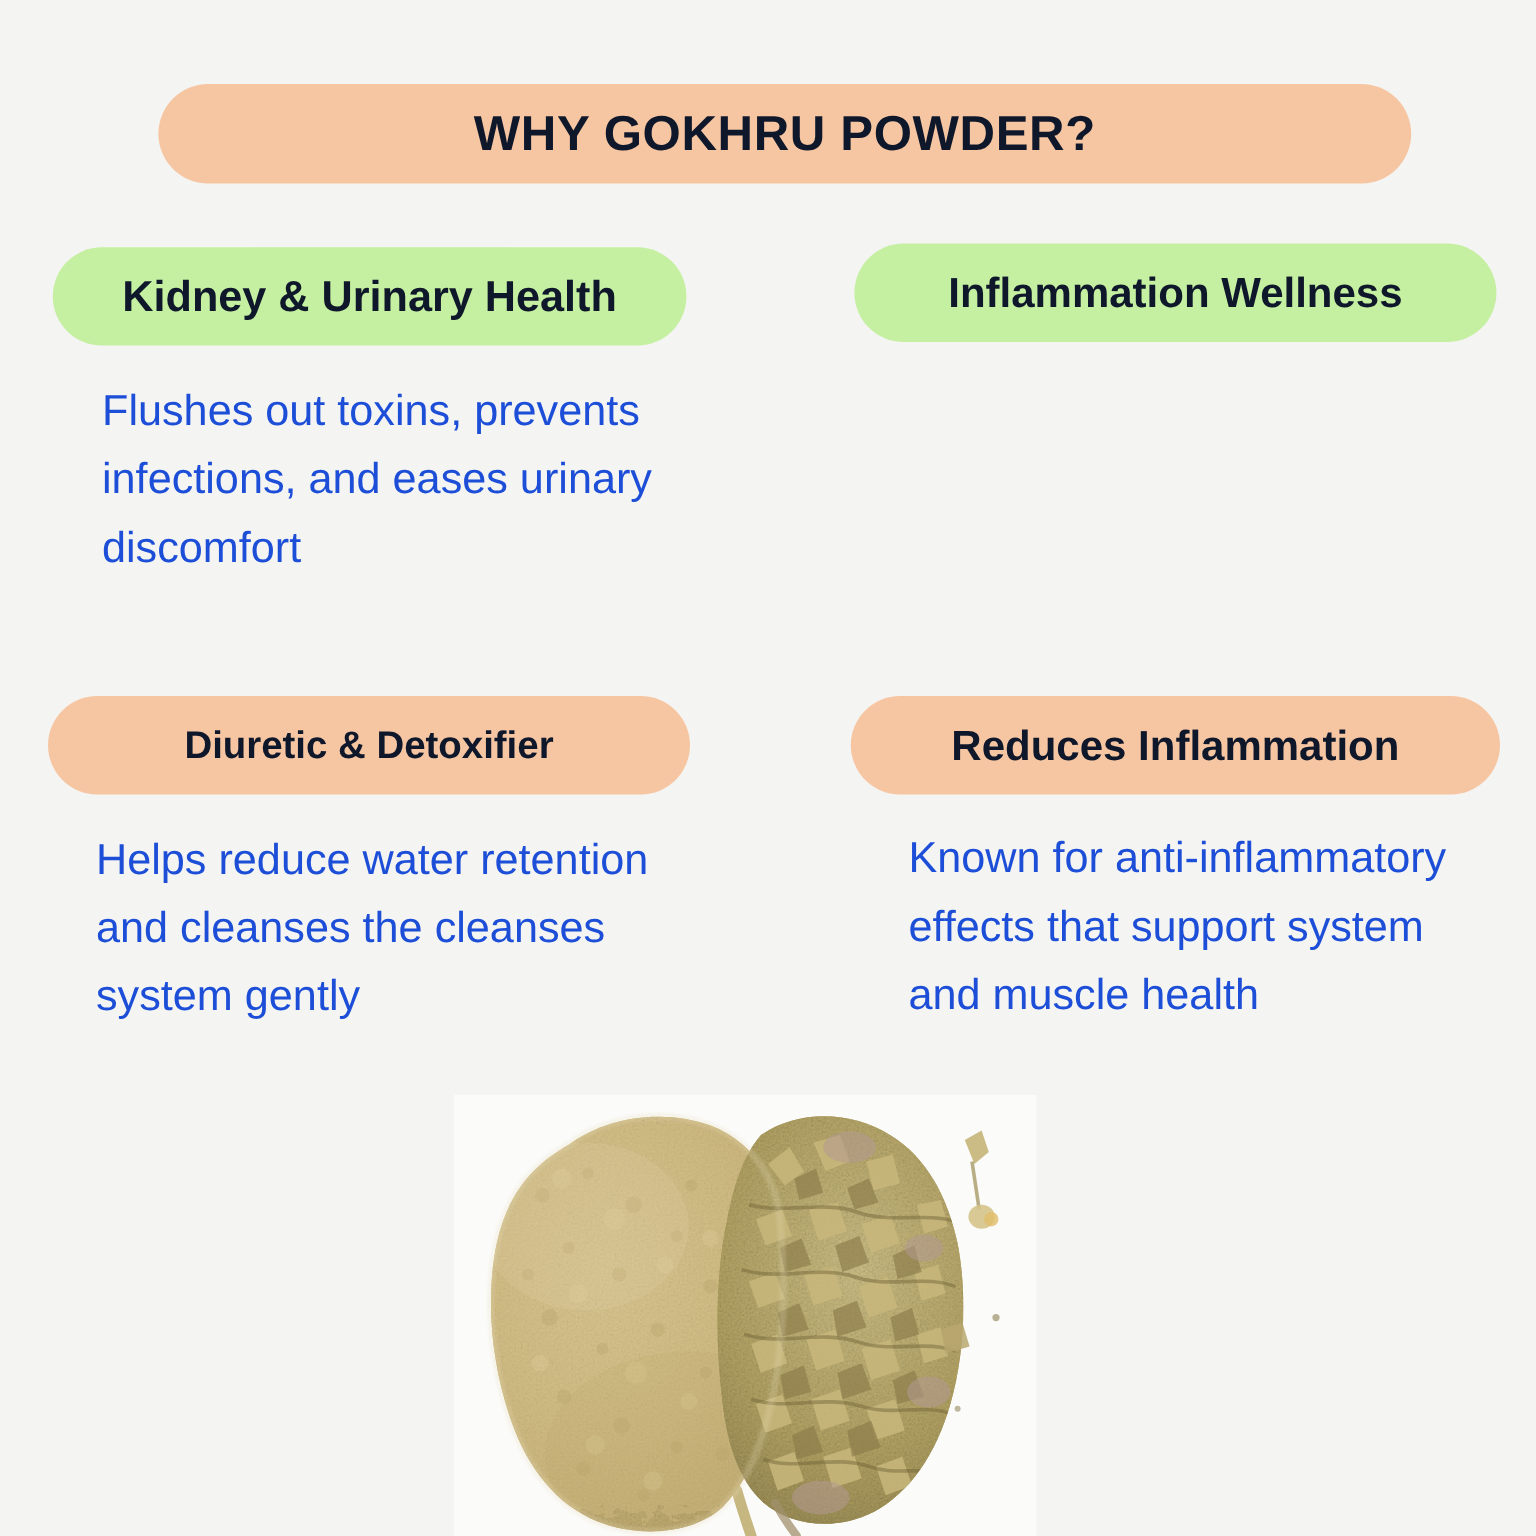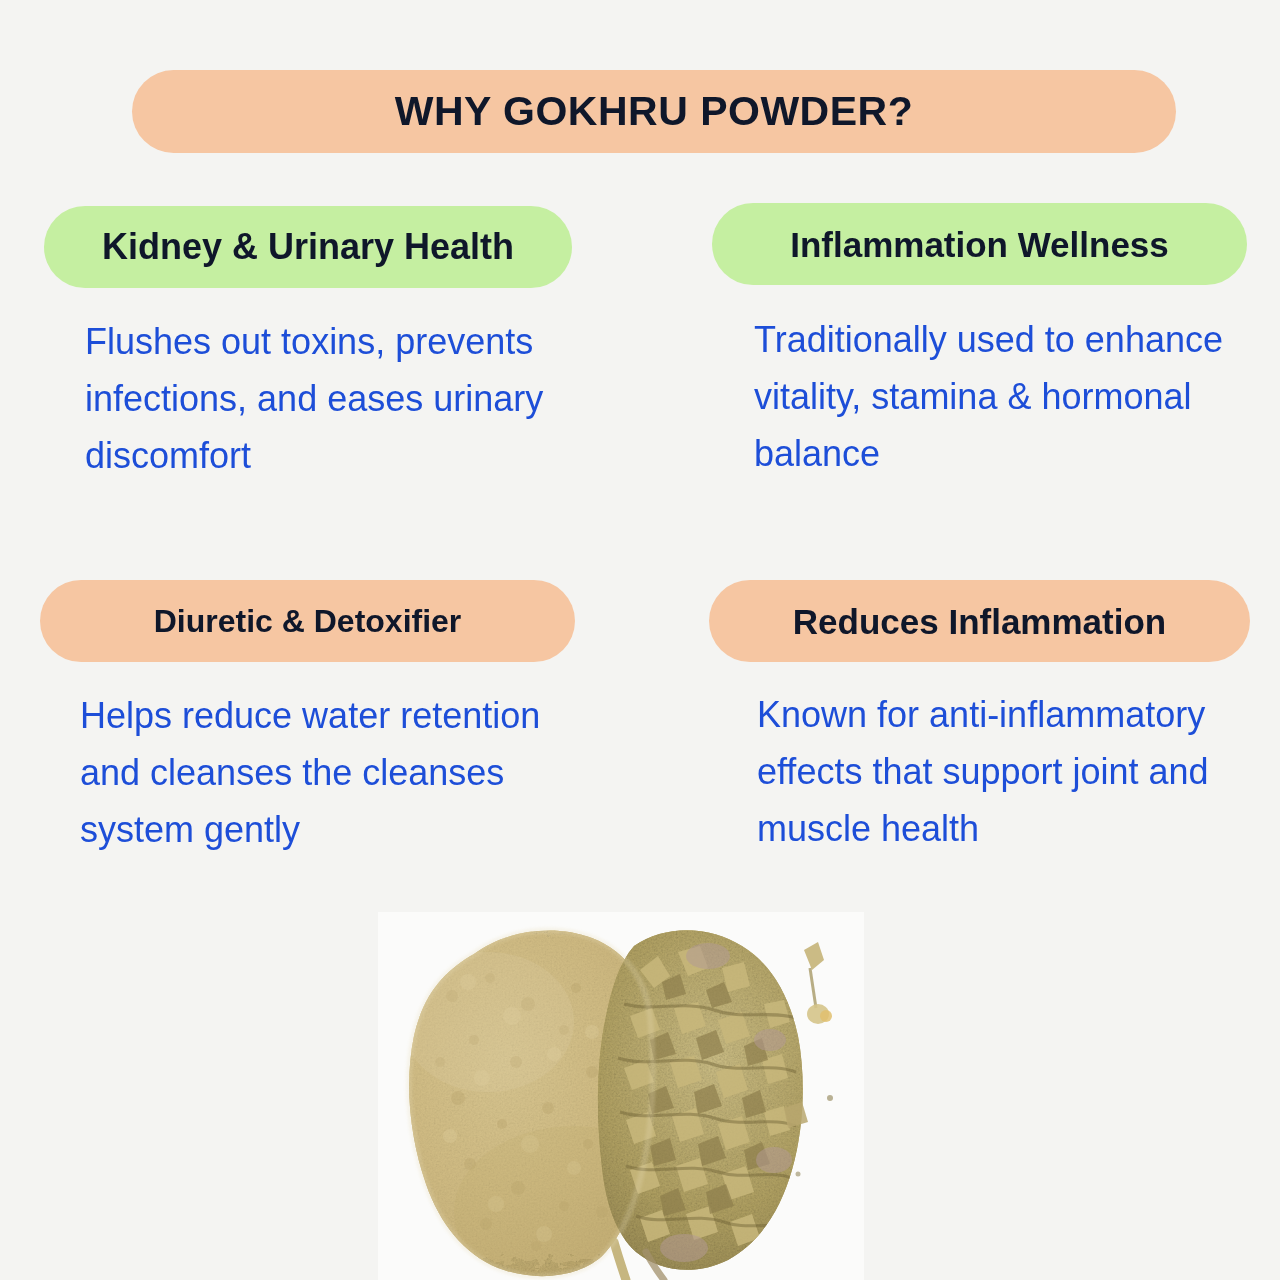--- a/index.html
+++ b/index.html
@@ -126,35 +126,34 @@
     <div class="pill pill-green pill-kidney">
       <span class="pill-label">Kidney &amp; Urinary Health</span>
     </div>
     <p class="body-text body-kidney">Flushes out toxins, prevents infections, and eases urinary discomfort</p>
   </div>
 
   <div class="block block-repro">
     <div class="pill pill-green pill-repro">
       <span class="pill-label">Inflammation Wellness</span>
     </div>
-    <p class="body-text body-repro">Traditionally used to enhance vitality, stamina &amp; hormonal balance</p>
   </div>
 
   <div class="block block-diuretic">
     <div class="pill pill-peach pill-diuretic">
       <span class="pill-label">Diuretic &amp; Detoxifier</span>
     </div>
     <p class="body-text body-diuretic">Helps reduce water retention and cleanses the cleanses system gently</p>
   </div>
 
   <div class="block block-inflam">
     <div class="pill pill-peach pill-inflam">
       <span class="pill-label">Reduces Inflammation</span>
     </div>
-    <p class="body-text body-inflam">Known for anti-inflammatory effects that support joint and muscle health</p>
+    <p class="body-text body-inflam">Known for anti-inflammatory effects that support system and muscle health</p>
   </div>
 
   <div class="product-photo">
     <svg class="photo-canvas" viewBox="0 0 486 368" preserveAspectRatio="none">
       <defs>
         <radialGradient id="powderGrad" cx="42%" cy="40%" r="68%">
           <stop offset="0%" stop-color="#e3d5a4"></stop>
           <stop offset="55%" stop-color="#d4c089"></stop>
           <stop offset="100%" stop-color="#bfa971"></stop>
         </radialGradient>

